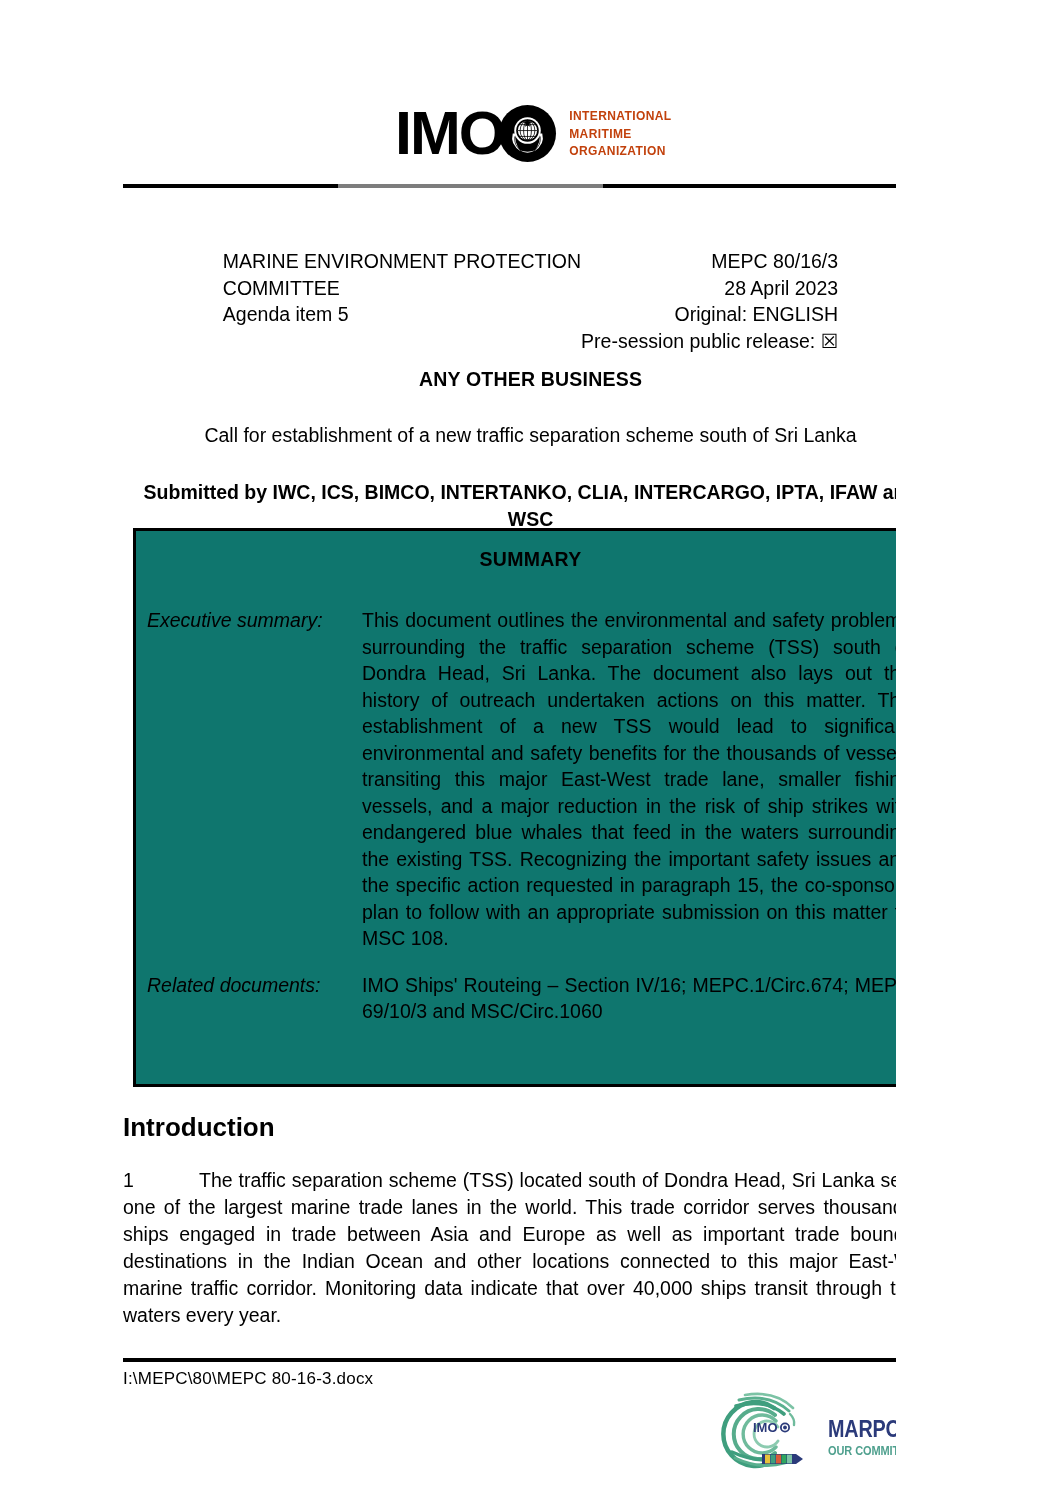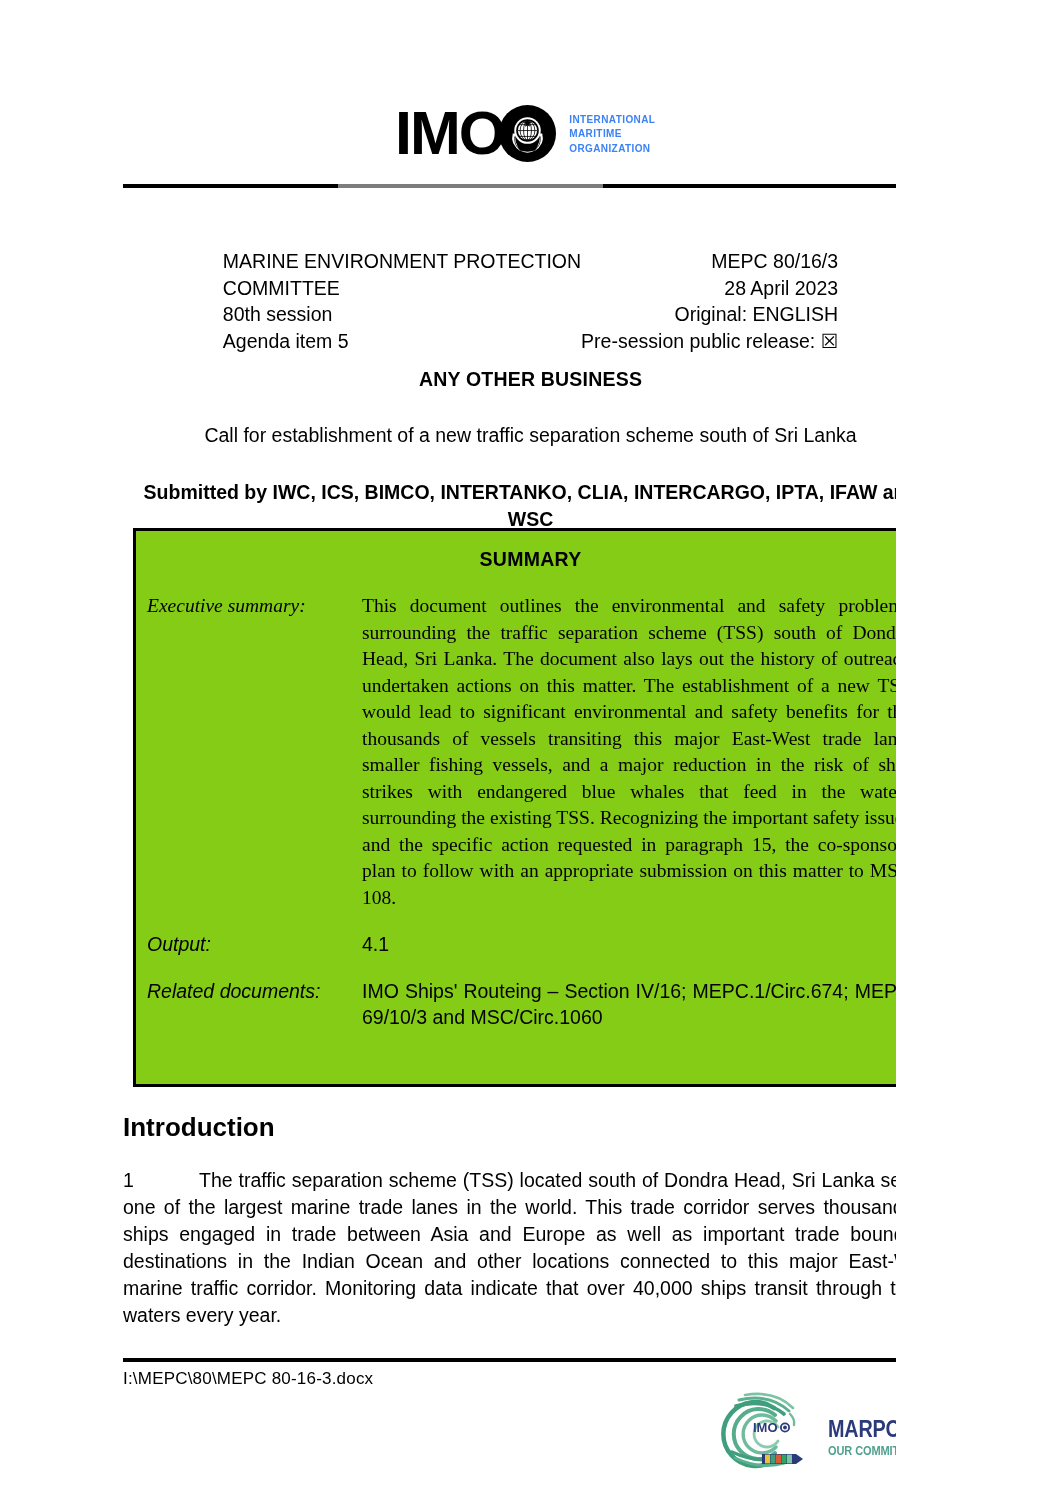--- a/index.html
+++ b/index.html
@@ -49,25 +49,25 @@
     color: #000000;
     display: block;
   }
   .imo-globe {
     position: relative;
     width: 59px;
     height: 59px;
     margin-left: -6px;
   }
   .imo-wordmark {
-    font-size: 10px;
+    font-size: 12px;
     font-weight: bold;
     line-height: 1.45;
     letter-spacing: 0.4px;
-    color: #3b82f6;
+    color: #c2410c;
     padding-top: 2px;
   }
   .doc-letter {
     position: absolute;
     right: 6px;
     top: 0px;
     font-family: "Liberation Serif", serif;
     font-style: italic;
     font-weight: bold;
     font-size: 42px;
@@ -134,21 +134,21 @@
 
   
   .summary-box {
     position: absolute;
     left: 133px;
     top: 528px;
     width: 795px;
     height: 559px;
     border: 3px solid #000000;
     box-sizing: border-box;
-    background: #84cc16;
+    background: #0f766e;
   }
   .summary-heading {
     text-align: center;
     font-size: 19.5px;
     font-weight: bold;
     margin-top: 17px;
     letter-spacing: 0.3px;
   }
   .summary-rows {
     padding: 0 0 0 0;
@@ -170,21 +170,21 @@
   .srow-value {
     flex: 1 1 auto;
     font-size: 19.5px;
     line-height: 1.36;
     text-align: justify;
   }
   .srow-value.jt {
     text-align: justify;
     text-align-last: left;
   }
-  .srow-first { margin-top: 22px; font-family: Liberation Serif, serif; }
+  .srow-first { margin-top: 36px; }
 
   
   .body-section {
     position: absolute;
     left: 123px;
     top: 1112px;
     width: 815px;
   }
   .section-heading {
     font-size: 26px;
@@ -301,21 +301,20 @@
   </div>
 
   <div class="rule-top">
     <div class="lighter"></div>
   </div>
 
   <div class="meta">
     <div class="meta-left">
       <div>MARINE ENVIRONMENT PROTECTION</div>
       <div>COMMITTEE</div>
-      <div>80th session</div>
       <div>Agenda item 5</div>
     </div>
     <div class="meta-right">
       <div>MEPC 80/16/3</div>
       <div>28 April 2023</div>
       <div>Original: ENGLISH</div>
       <div>Pre-session public release: ☒</div>
     </div>
   </div>
 
@@ -329,24 +328,20 @@
     <div class="summary-heading">SUMMARY</div>
 
     <div class="summary-rows">
 
       <div class="srow srow-first">
         <div class="srow-label">Executive summary:</div>
         <div class="srow-value">This document outlines the environmental and safety problems surrounding the traffic separation scheme (TSS) south of Dondra Head, Sri Lanka. The document also lays out the history of outreach undertaken actions on this matter. The establishment of a new TSS would lead to significant environmental and safety benefits for the thousands of vessels transiting this major East-West trade lane, smaller fishing vessels, and a major reduction in the risk of ship strikes with endangered blue whales that feed in the waters surrounding the existing TSS. Recognizing the important safety issues and the specific action requested in paragraph 15, the co-sponsors plan to follow with an appropriate submission on this matter to MSC 108.</div>
       </div>
 
 
-      <div class="srow">
-        <div class="srow-label">Output:</div>
-        <div class="srow-value">4.1</div>
-      </div>
 
 
       <div class="srow">
         <div class="srow-label">Related documents:</div>
         <div class="srow-value jt">IMO Ships' Routeing – Section IV/16; MEPC.1/Circ.674; MEPC 69/10/3 and MSC/Circ.1060</div>
       </div>
 
     </div>
   </div>
 

